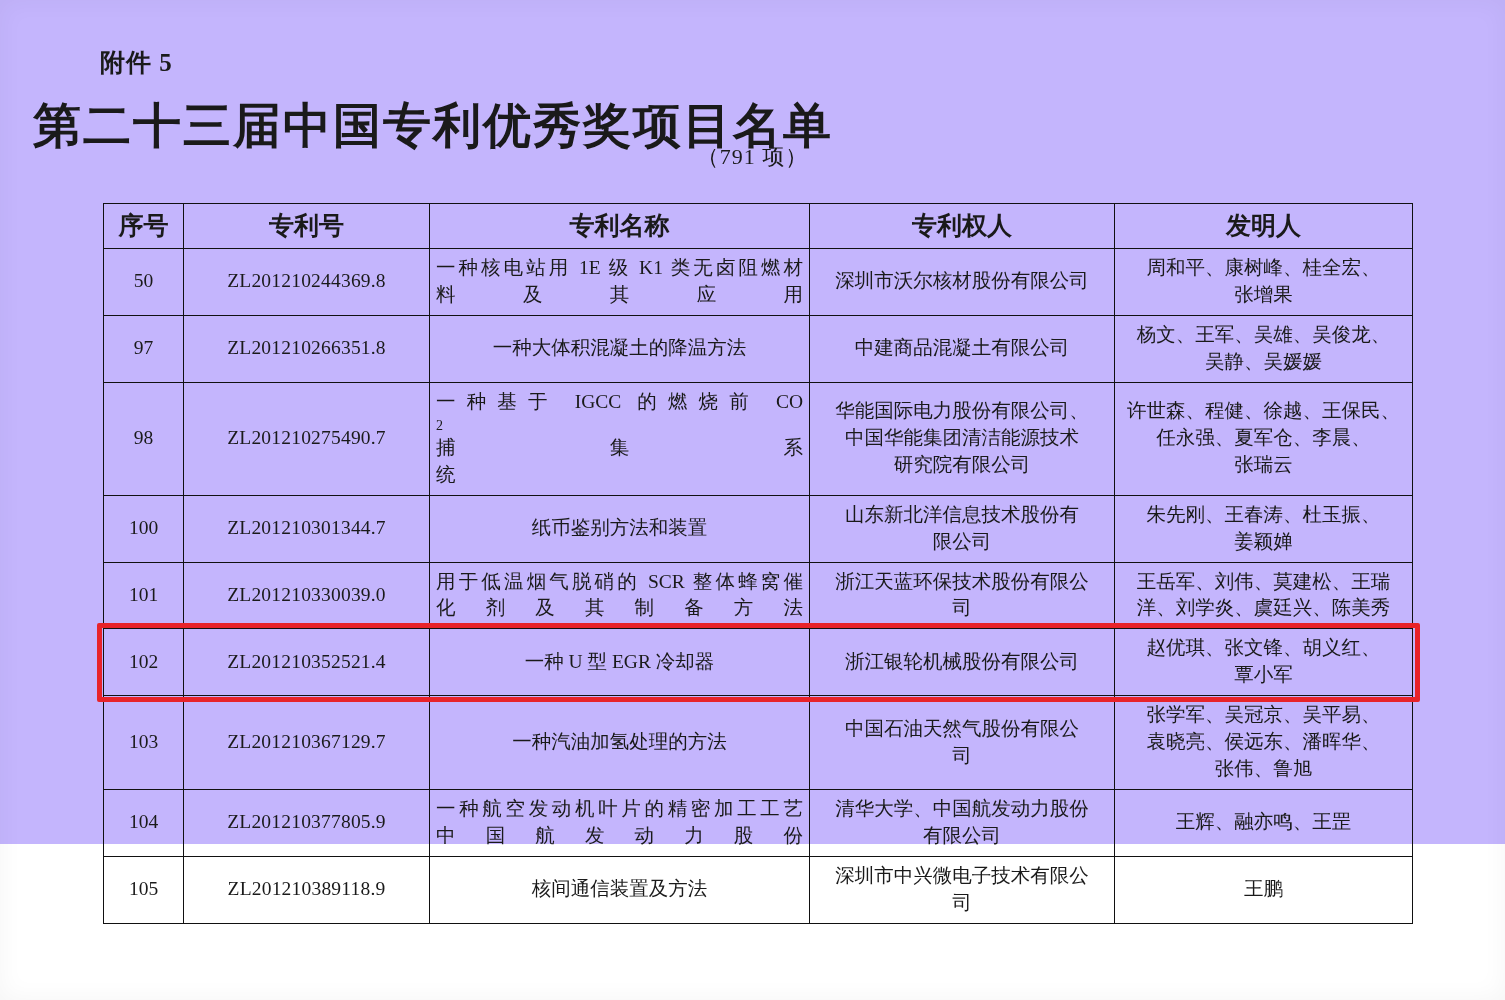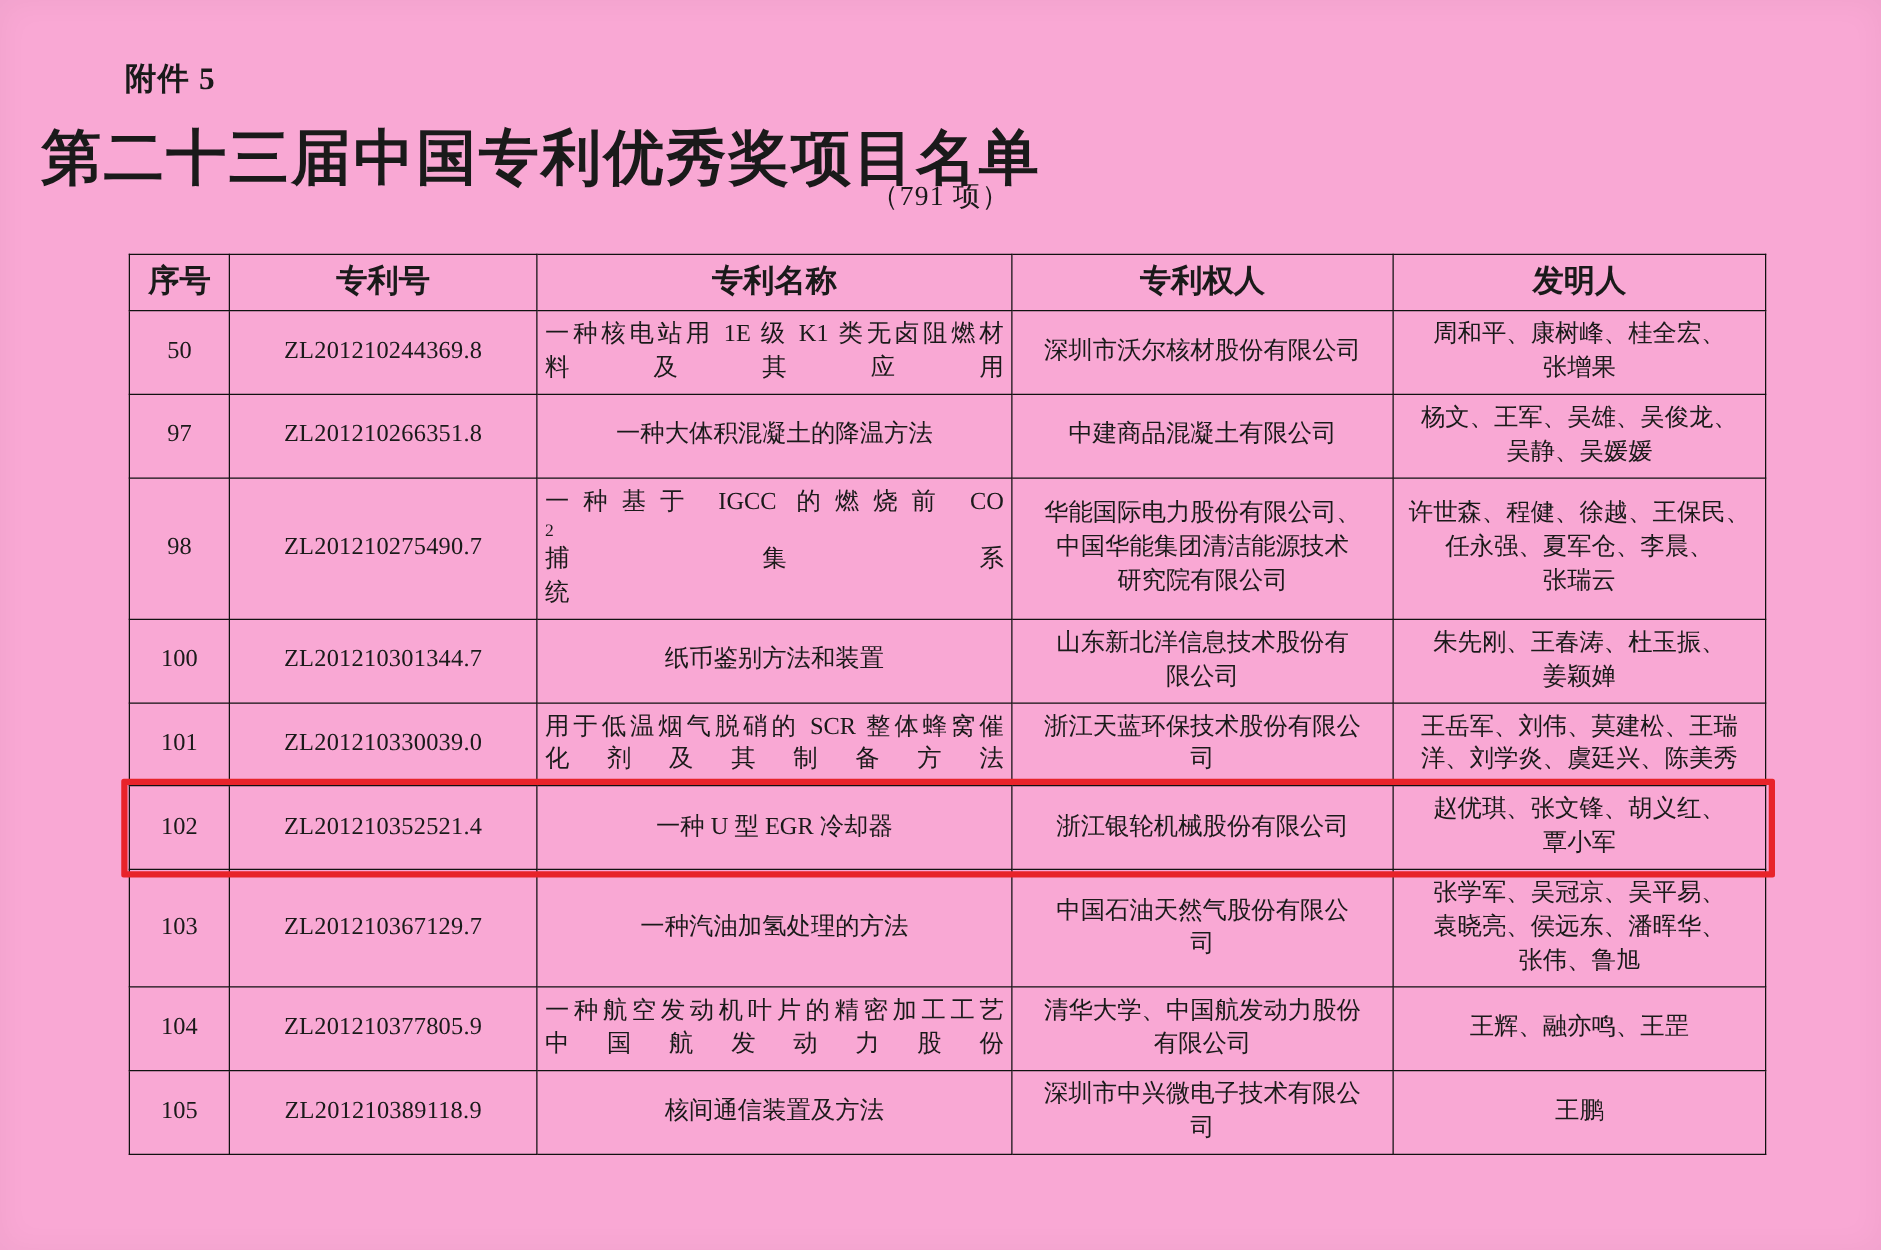--- a/index.html
+++ b/index.html
@@ -13,22 +13,22 @@
     font-family: "Liberation Serif", "DejaVu Serif", serif;
     color: #1a1a1a;
     position: relative;
     overflow: hidden;
   }
   .page {
     position: absolute;
     left: 0;
     top: 0;
     width: 1505px;
-    height: 1000px;
-    background: #f9a8d4;
+    height: 844px;
+    background: #c4b5fd;
   }
   
   .page::before {
     content: "";
     position: absolute;
     left: 0; top: 0;
     width: 1505px; height: 1000px;
     box-shadow: inset 0 0 26px rgba(0,0,0,0.045);
     pointer-events: none;
   }

